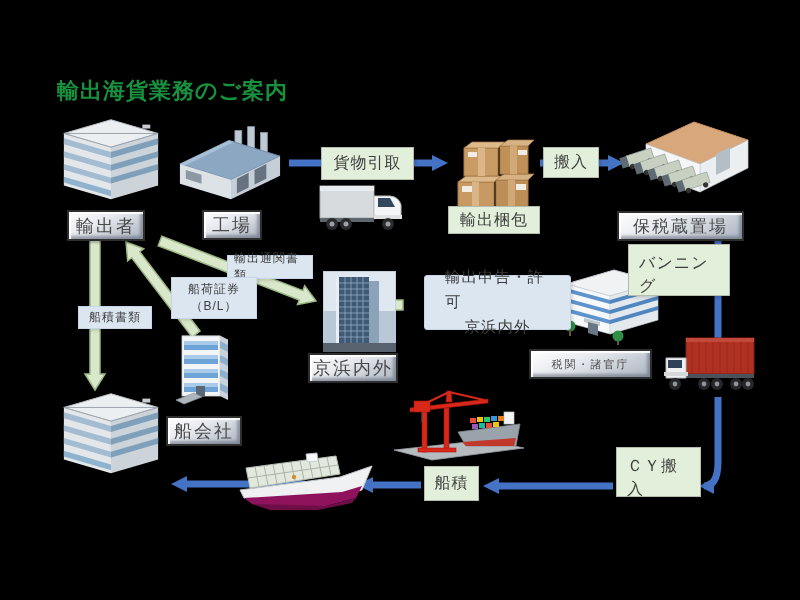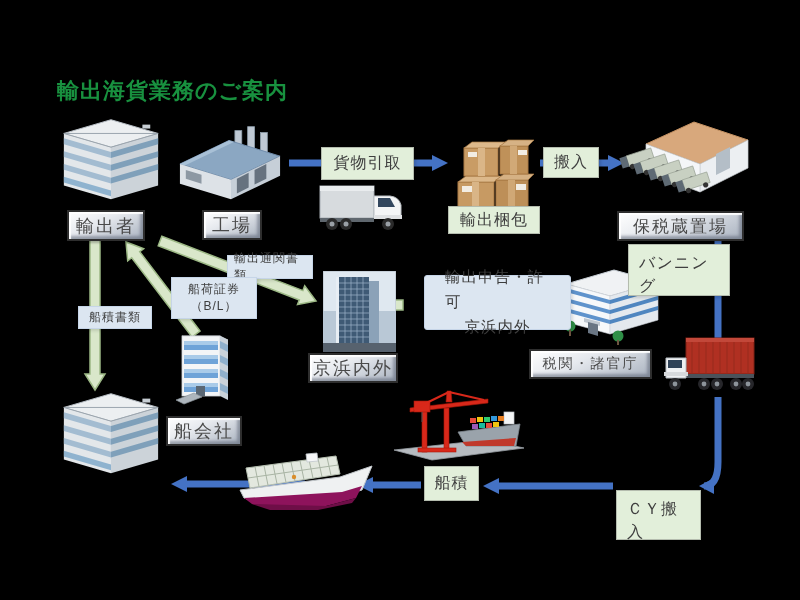--- a/index.html
+++ b/index.html
@@ -373,30 +373,30 @@
 
   <div class="abs z3 bevel" style="left:308px;top:345px;width:90px;height:30px">
       <span>京浜内外</span>
     </div>
 
   <div class="abs z3 dbox big col" style="left:399px;top:275px;width:147px;height:55px">
     <span>輸出申告・許可</span>
     <span>京浜内外</span>
   </div>
 
-  <div class="abs z3 bevel" style="left:529px;top:341px;width:123px;height:30px;font-size:14px">
+  <div class="abs z3 bevel" style="left:529px;top:341px;width:123px;height:30px;font-size:11px">
       <span>税関・諸官庁</span>
     </div>
 
   <div class="abs z3 bevel" style="left:166px;top:408px;width:76px;height:30px">
       <span>船会社</span>
     </div>
 
 
   <div class="abs z3 gbox" style="left:424px;top:466px;width:55px;height:35px">
       <span>船積</span>
     </div>
 
-  <div class="abs z3 gbox wrap" style="left:616px;top:490px;width:85px;height:50px">
+  <div class="abs z3 gbox wrap" style="left:616px;top:447px;width:85px;height:50px">
       <span>ＣＹ搬入</span>
     </div>
 
 </div>
 
 </body></html>

